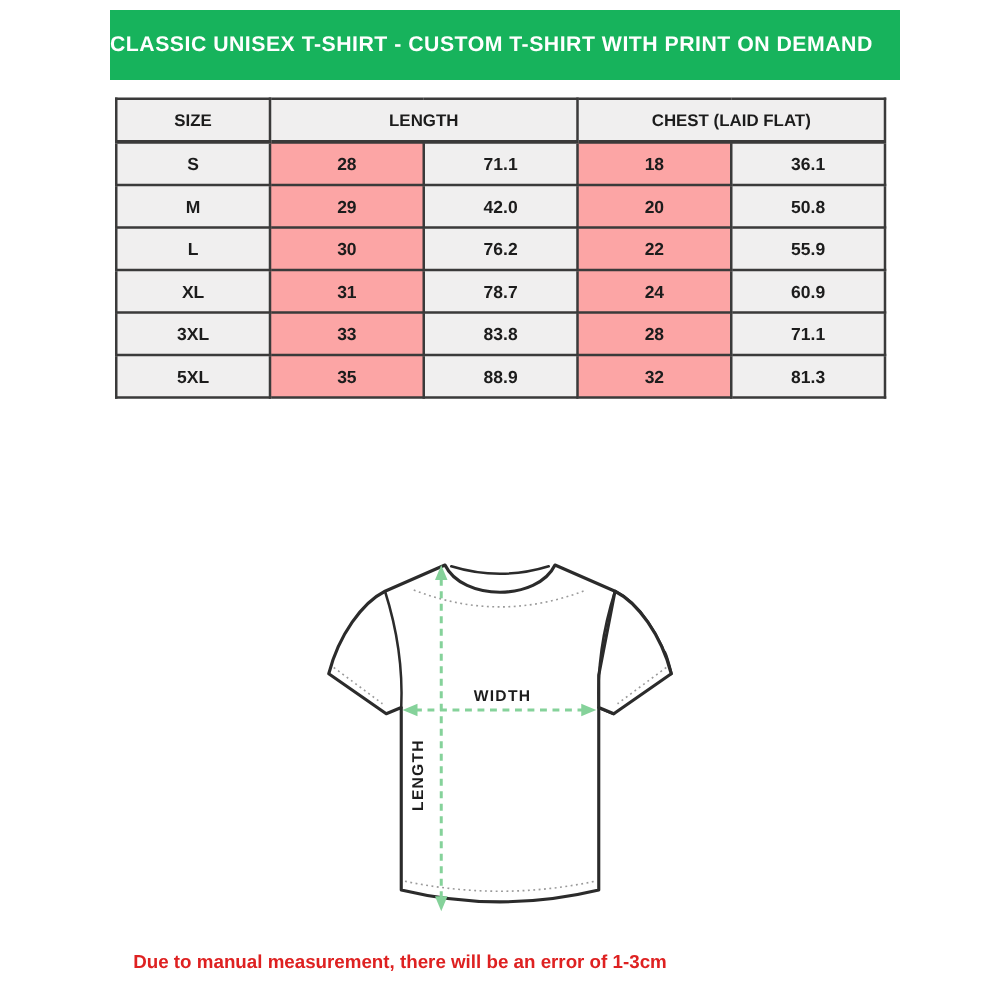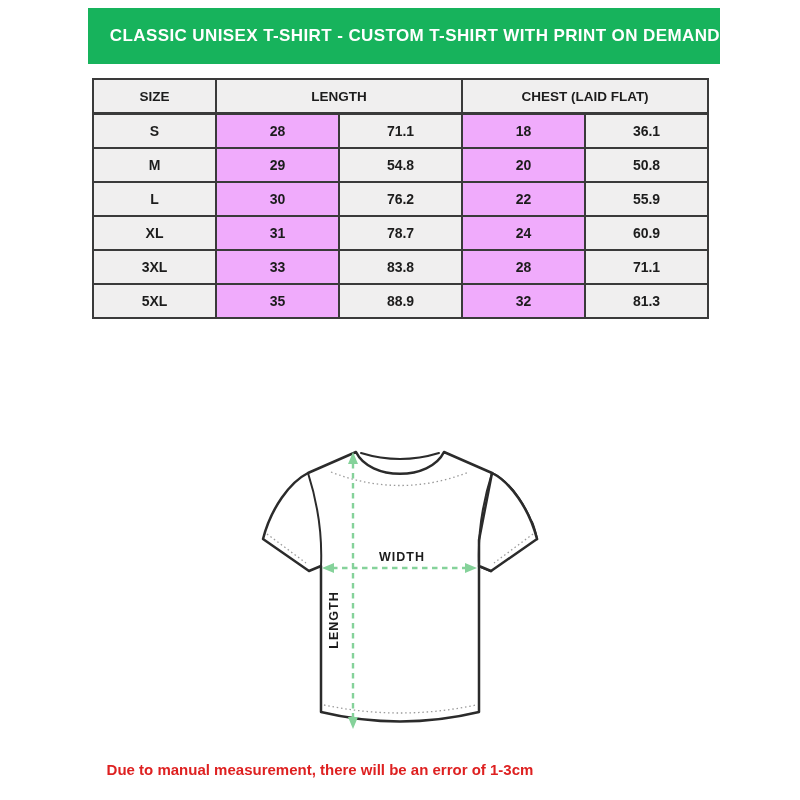--- a/index.html
+++ b/index.html
@@ -10,21 +10,21 @@
     position: relative;
     overflow: hidden;
   }
 
   
   .banner {
     position: absolute;
     left: 88px; top: 8px;
     width: 632px; height: 56px;
     background: #17b35c;
-    display: flex; align-items: center; justify-content: flex-end;
+    display: flex; align-items: center; justify-content: flex-start;
     color: #ffffff;
     font-weight: bold;
     font-size: 17px;
     letter-spacing: 0.4px;
     white-space: nowrap;
   }
 
   
   .size-table {
     position: absolute;
@@ -41,21 +41,21 @@
     vertical-align: middle;
     font-weight: bold;
     color: #1c1c1c;
     padding: 0;
   }
   .size-table th {
     background: #f0efef;
     font-size: 13.5px;
     border-bottom-width: 3px;
   }
-  .size-table td { font-size: 14px; background: #f0abfc; }
+  .size-table td { font-size: 14px; background: #fca5a5; }
   .size-table td.shaded { background: #f0efef; }
 
   
   .diagram-svg {
     position: absolute;
     left: 0; top: 0;
     width: 800px; height: 800px;
     pointer-events: none;
   }
   .shirt-outline { fill: #ffffff; stroke: #2b2b2b; stroke-width: 2.5; stroke-linejoin: round; }
@@ -108,21 +108,21 @@
     <tr>
       <td class="shaded">S</td>
       <td>28</td>
       <td class="shaded">71.1</td>
       <td>18</td>
       <td class="shaded">36.1</td>
     </tr>
     <tr>
       <td class="shaded">M</td>
       <td>29</td>
-      <td class="shaded">54.8</td>
+      <td class="shaded">42.0</td>
       <td>20</td>
       <td class="shaded">50.8</td>
     </tr>
     <tr>
       <td class="shaded">L</td>
       <td>30</td>
       <td class="shaded">76.2</td>
       <td>22</td>
       <td class="shaded">55.9</td>
     </tr>

